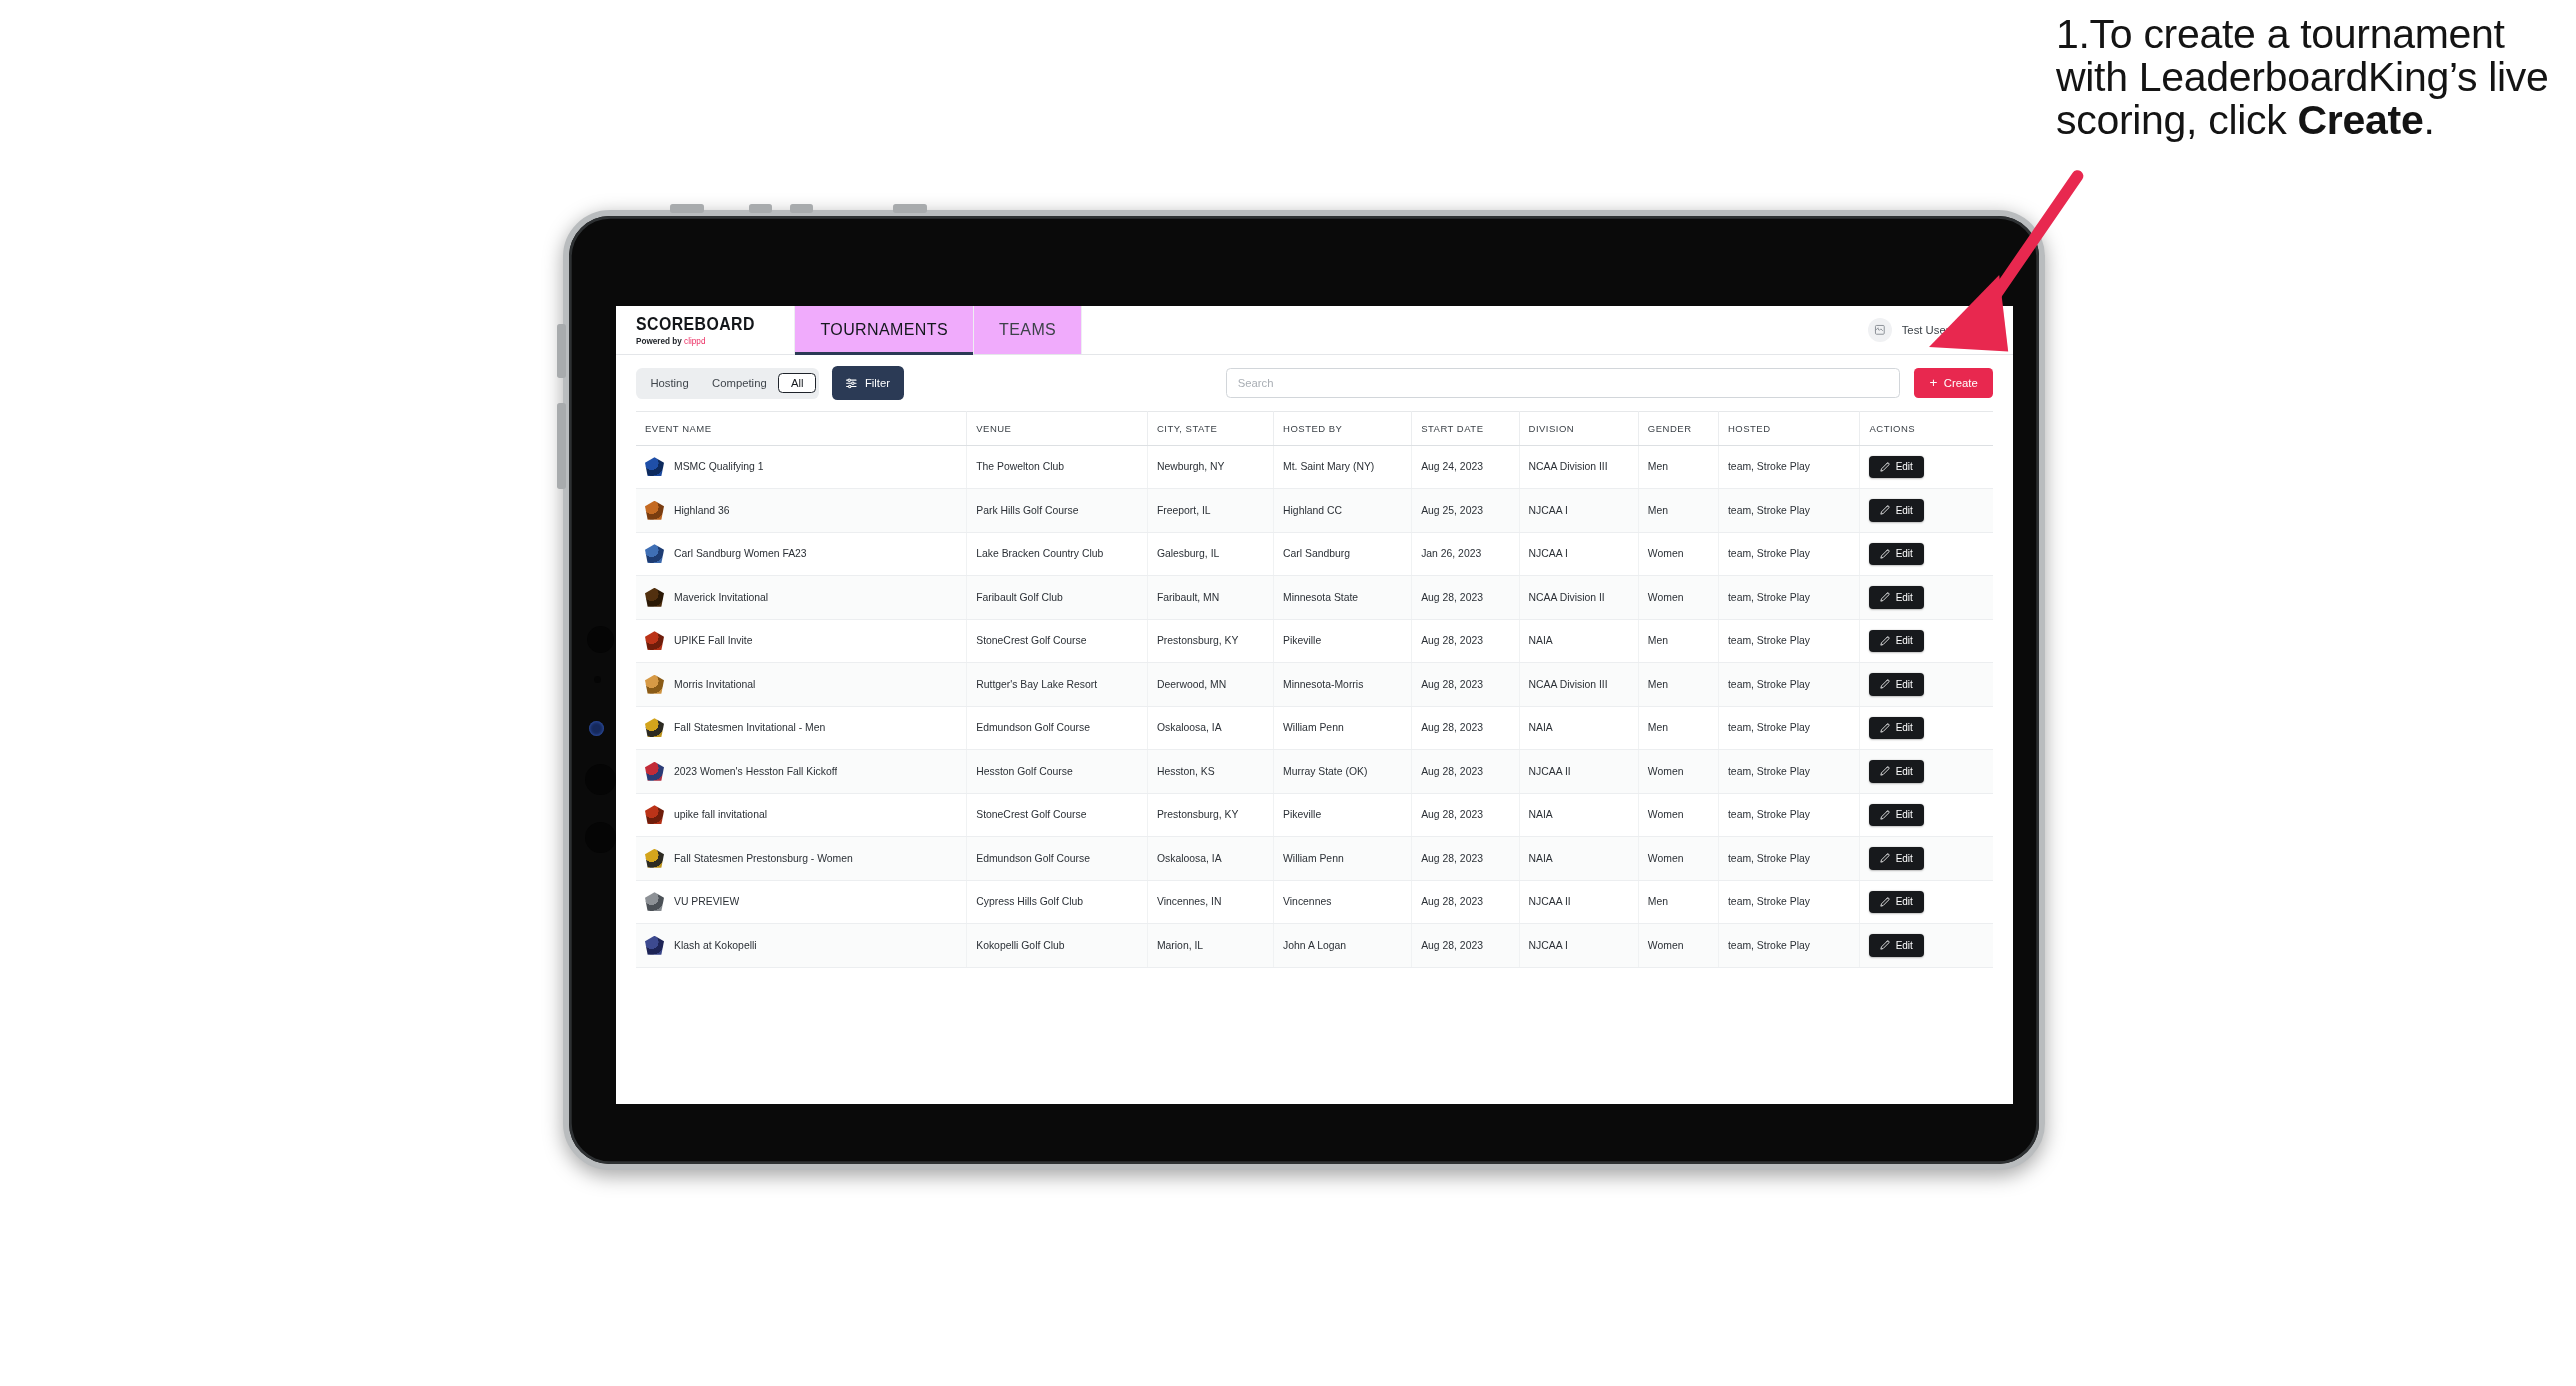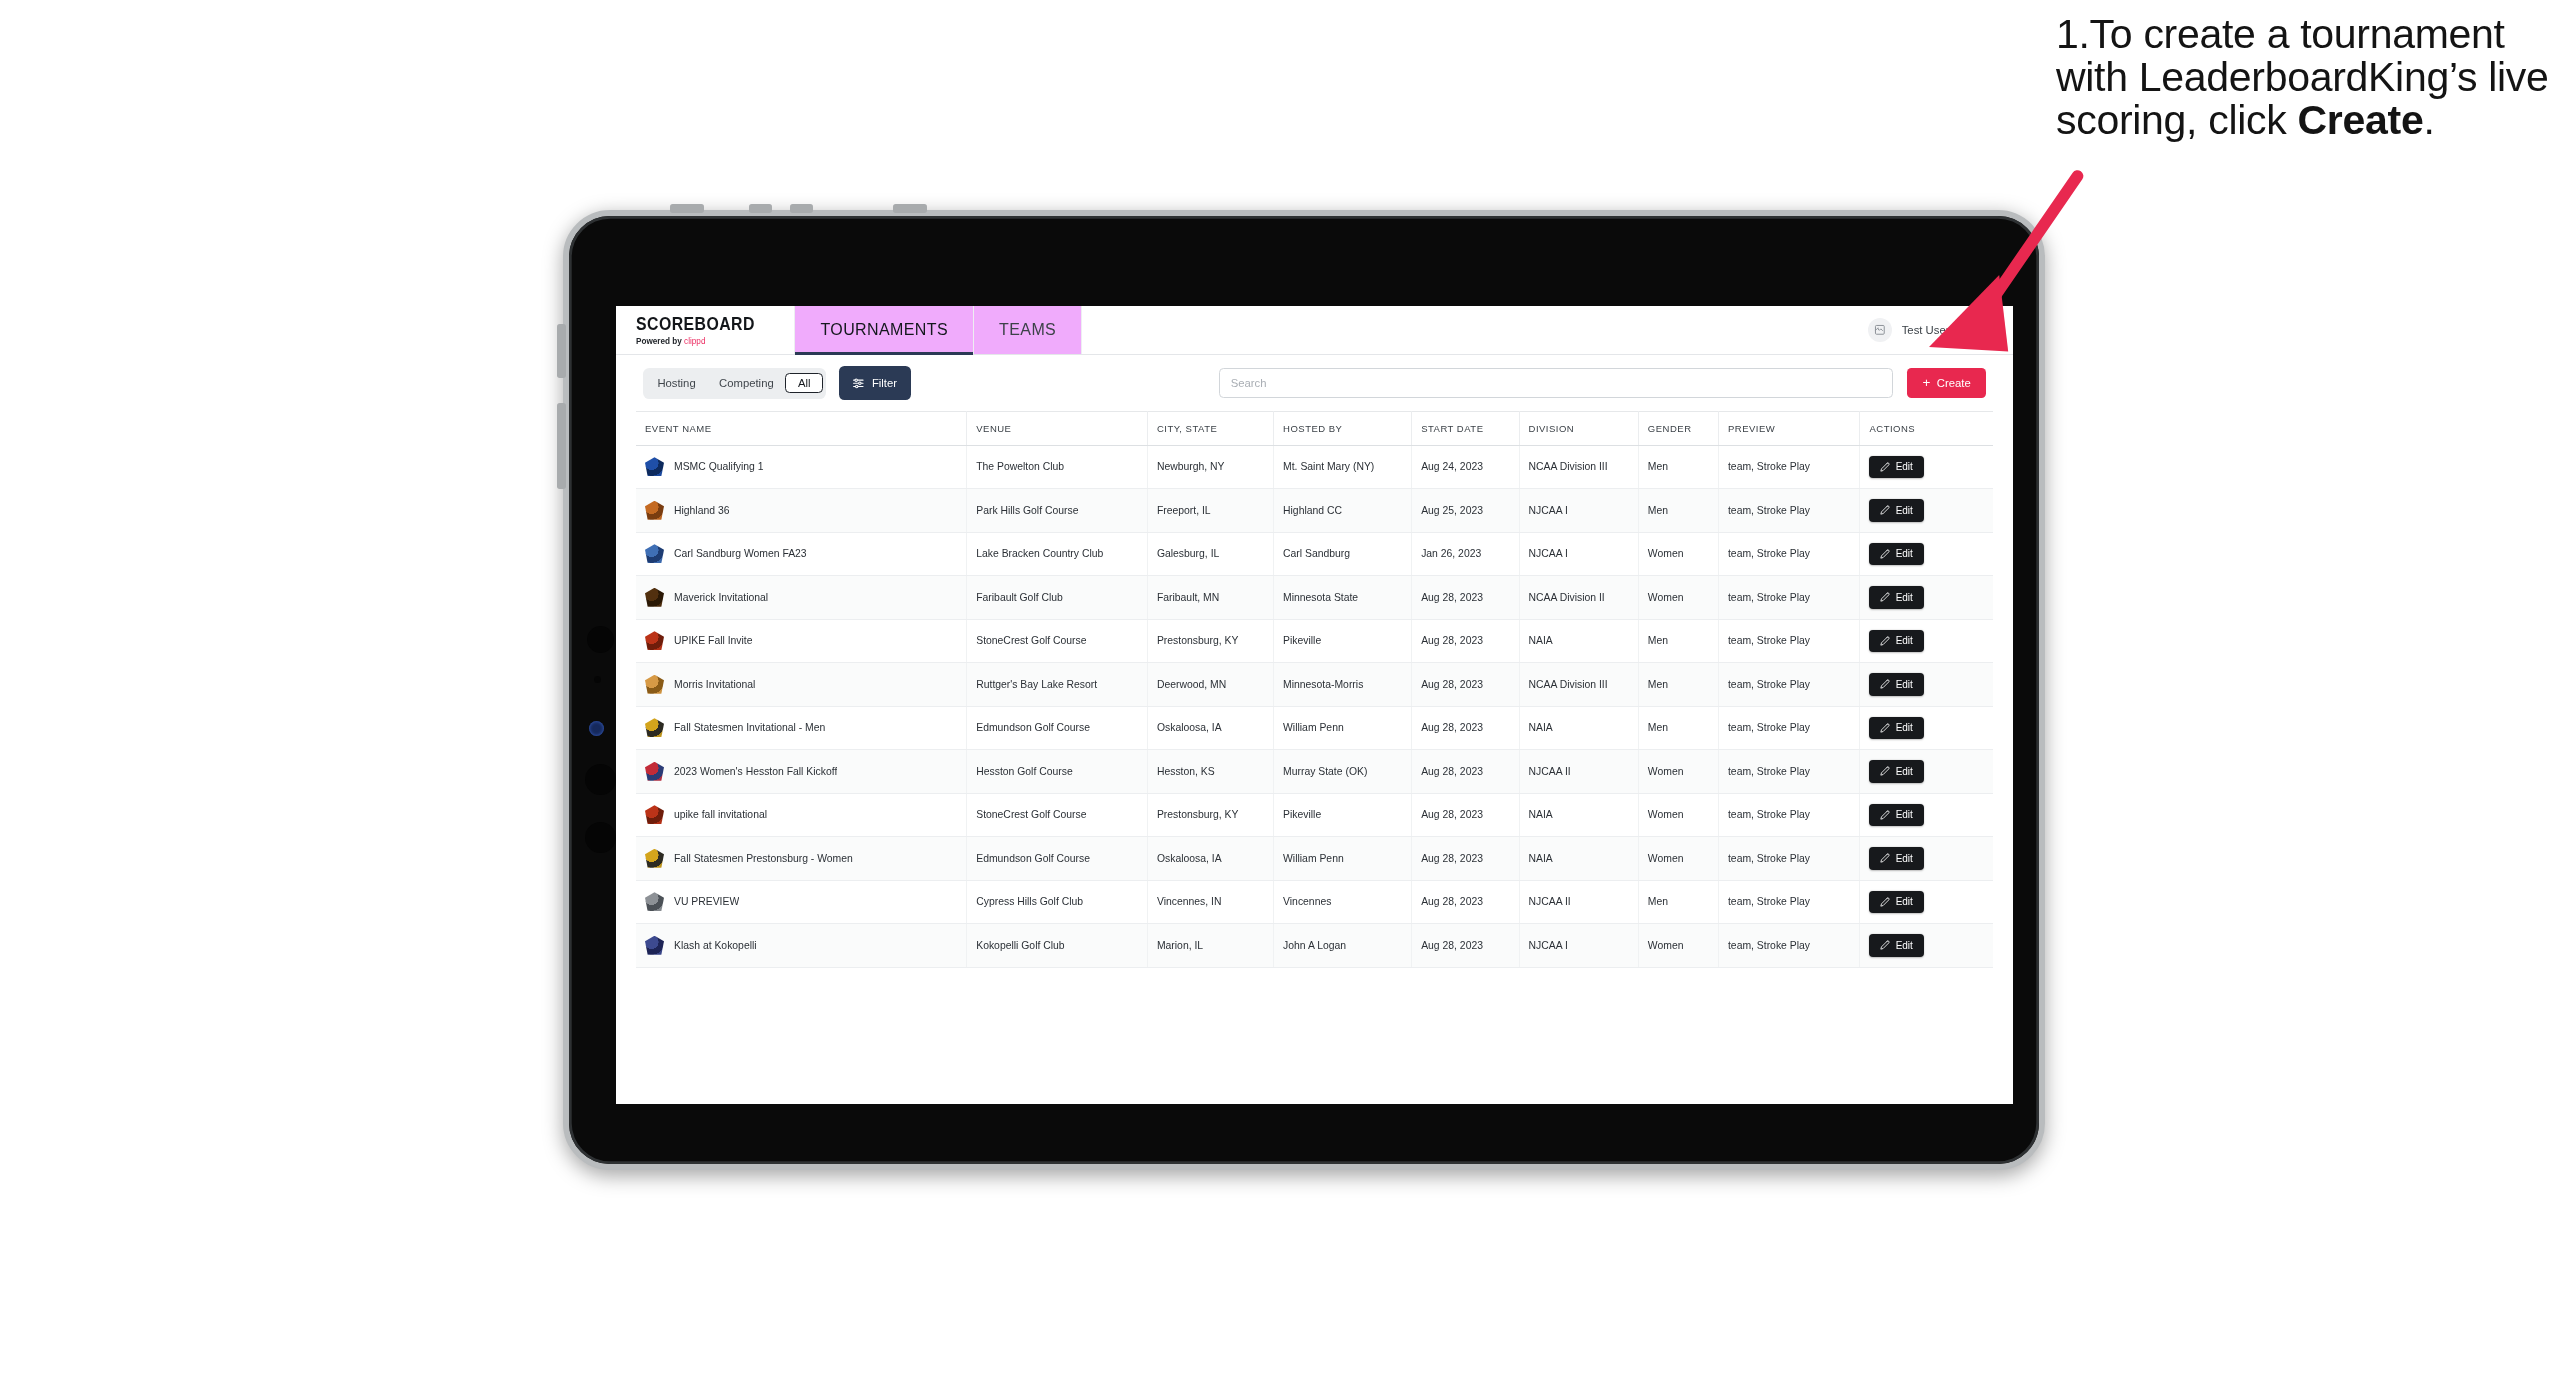--- a/index.html
+++ b/index.html
@@ -132,21 +132,21 @@
   .nav-user { white-space: nowrap; }
   .nav-sep { color: #b4b9be; }
   .nav-signout { white-space: nowrap; cursor: pointer; }
 
   
   .toolbar {
     height: 56px;
     background: #ffffff;
     display: flex;
     align-items: center;
-    padding: 0 27px;
+    padding: 0 20px;
     gap: 12.6px;
   }
   .segmented {
     display: flex;
     align-items: center;
     background: #eceef0;
     border-radius: 6.3px;
     height: 31px;
     padding: 0 2.7px;
   }
@@ -385,21 +385,21 @@
           </colgroup>
           <thead>
             <tr>
               <th>EVENT NAME</th>
               <th>VENUE</th>
               <th>CITY, STATE</th>
               <th>HOSTED BY</th>
               <th>START DATE</th>
               <th>DIVISION</th>
               <th>GENDER</th>
-              <th>PREVIEW</th>
+              <th>HOSTED</th>
               <th>ACTIONS</th>
             </tr>
           </thead>
           <tbody id="table-body">
               <tr>
                 <td>
                   <div class="evt-cell">
                     <span class="evt-logo" style="background: radial-gradient(circle at 35% 32%, rgb(31, 79, 168) 0%, rgb(31, 79, 168) 38%, rgb(13, 42, 94) 39%, rgb(13, 42, 94) 70%, transparent 71%), linear-gradient(145deg, rgb(13, 42, 94) 0%, rgb(31, 79, 168) 100%); clip-path: polygon(50% 0%, 100% 28%, 86% 100%, 14% 100%, 0% 28%);"></span>
                     <span class="evt-name">MSMC Qualifying 1</span>
                   </div>

